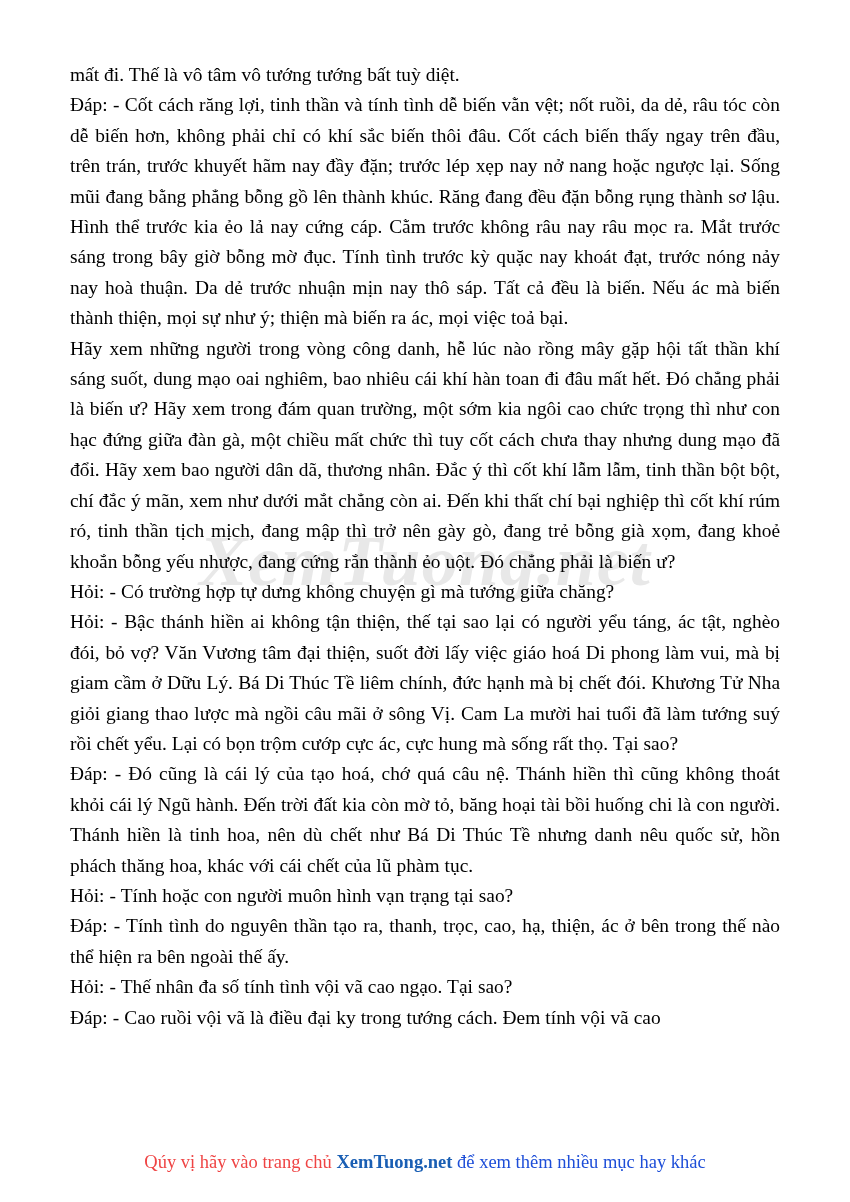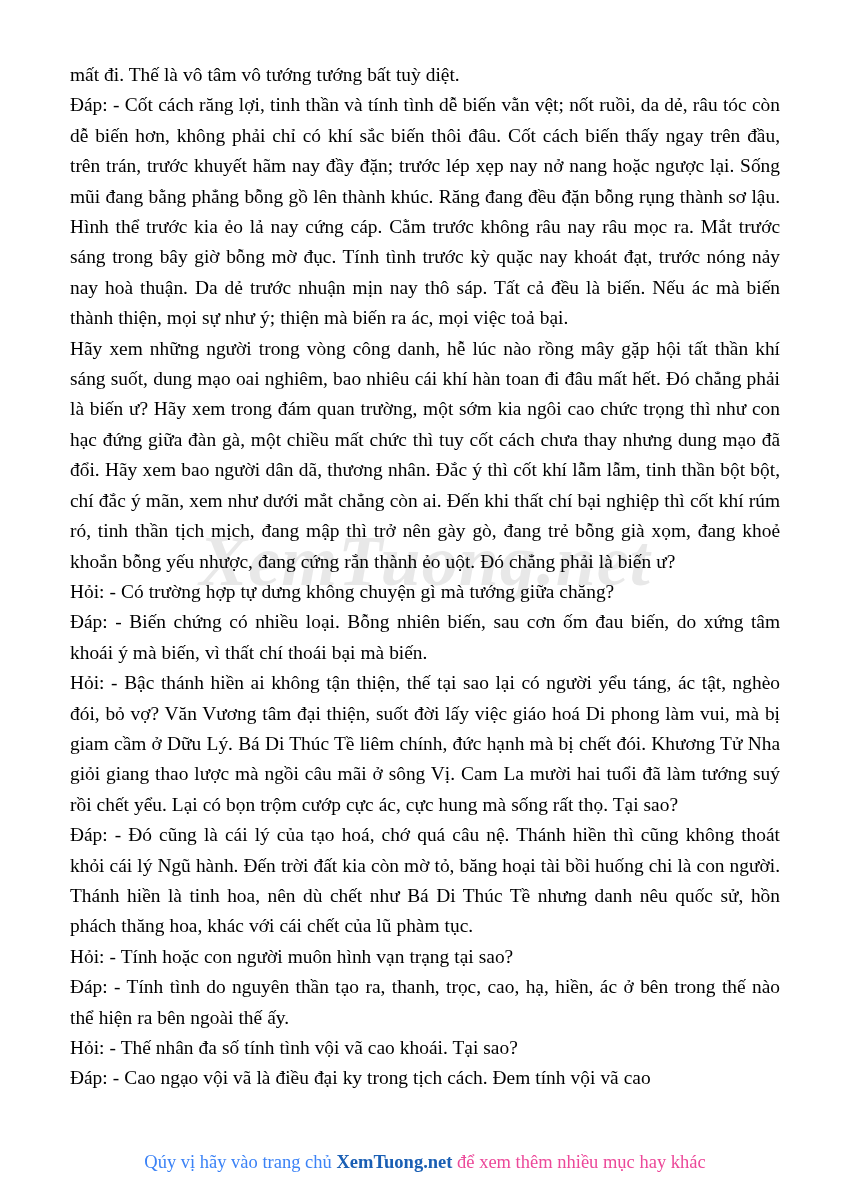--- a/index.html
+++ b/index.html
@@ -56,43 +56,42 @@
   }
   .footer {
     position: absolute;
     left: 0;
     top: 1152px;
     width: 850px;
     text-align: center;
     font-size: 18.5px;
     font-family: "Liberation Serif", serif;
   }
-  .footer .f-pre { color: #3b82f6; }
+  .footer .f-pre { color: #ef4444; }
   .footer .f-site { color: #1a5fb4; font-weight: bold; }
-  .footer .f-post { color: #ec4899; }
+  .footer .f-post { color: #1d4ed8; }
   .footer .f-pre, .footer .f-post { font-weight: normal; }
 </style>
 </head>
 <body>
 
 <div class="page">
 
   <div class="watermark">XemTuong.net</div>
 
   <div class="content">
     <p>mất đi. Thế là vô tâm vô tướng tướng bất tuỳ diệt.</p>
     <p>Đáp: - Cốt cách răng lợi, tinh thần và tính tình dễ biến vằn vệt; nốt ruồi, da dẻ, râu tóc còn dễ biến hơn, không phải chỉ có khí sắc biến thôi đâu. Cốt cách biến thấy ngay trên đầu, trên trán, trước khuyết hãm nay đầy đặn; trước lép xẹp nay nở nang hoặc ngược lại. Sống mũi đang bằng phẳng bỗng gồ lên thành khúc. Răng đang đều đặn bỗng rụng thành sơ lậu. Hình thể trước kia ẻo lả nay cứng cáp. Cằm trước không râu nay râu mọc ra. Mắt trước sáng trong bây giờ bỗng mờ đục. Tính tình trước kỳ quặc nay khoát đạt, trước nóng nảy nay hoà thuận. Da dẻ trước nhuận mịn nay thô sáp. Tất cả đều là biến. Nếu ác mà biến thành thiện, mọi sự như ý; thiện mà biến ra ác, mọi việc toả bại.</p>
     <p>Hãy xem những người trong vòng công danh, hễ lúc nào rồng mây gặp hội tất thần khí sáng suốt, dung mạo oai nghiêm, bao nhiêu cái khí hàn toan đi đâu mất hết. Đó chẳng phải là biến ư? Hãy xem trong đám quan trường, một sớm kia ngôi cao chức trọng thì như con hạc đứng giữa đàn gà, một chiều mất chức thì tuy cốt cách chưa thay nhưng dung mạo đã đổi. Hãy xem bao người dân dã, thương nhân. Đắc ý thì cốt khí lẫm lẫm, tinh thần bột bột, chí đắc ý mãn, xem như dưới mắt chẳng còn ai. Đến khi thất chí bại nghiệp thì cốt khí rúm ró, tinh thần tịch mịch, đang mập thì trở nên gày gò, đang trẻ bỗng già xọm, đang khoẻ khoắn bỗng yếu nhược, đang cứng rắn thành ẻo uột. Đó chẳng phải là biến ư?</p>
     <p>Hỏi: - Có trường hợp tự dưng không chuyện gì mà tướng giữa chăng?</p>
-    <p>Đáp: - Biến chứng có nhiều loại. Bỗng nhiên biến, sau cơn ốm đau biến, do xứng tâm khoái ý mà biến, vì thất chí thoái bại mà biến.</p>
     <p>Hỏi: - Bậc thánh hiền ai không tận thiện, thế tại sao lại có người yểu táng, ác tật, nghèo đói, bỏ vợ? Văn Vương tâm đại thiện, suốt đời lấy việc giáo hoá Di phong làm vui, mà bị giam cầm ở Dữu Lý. Bá Di Thúc Tề liêm chính, đức hạnh mà bị chết đói. Khương Tử Nha giỏi giang thao lược mà ngồi câu mãi ở sông Vị. Cam La mười hai tuổi đã làm tướng suý rồi chết yểu. Lại có bọn trộm cướp cực ác, cực hung mà sống rất thọ. Tại sao?</p>
     <p>Đáp: - Đó cũng là cái lý của tạo hoá, chớ quá câu nệ. Thánh hiền thì cũng không thoát khỏi cái lý Ngũ hành. Đến trời đất kia còn mờ tỏ, băng hoại tài bồi huống chi là con người. Thánh hiền là tinh hoa, nên dù chết như Bá Di Thúc Tề nhưng danh nêu quốc sử, hồn phách thăng hoa, khác với cái chết của lũ phàm tục.</p>
     <p>Hỏi: - Tính hoặc con người muôn hình vạn trạng tại sao?</p>
-    <p>Đáp: - Tính tình do nguyên thần tạo ra, thanh, trọc, cao, hạ, hiền, ác ở bên trong thế nào thể hiện ra bên ngoài thế ấy.</p>
-    <p>Hỏi: - Thế nhân đa số tính tình vội vã cao khoái. Tại sao?</p>
-    <p>Đáp: - Cao ngạo vội vã là điều đại ky trong tịch cách. Đem tính vội vã cao</p>
+    <p>Đáp: - Tính tình do nguyên thần tạo ra, thanh, trọc, cao, hạ, thiện, ác ở bên trong thế nào thể hiện ra bên ngoài thế ấy.</p>
+    <p>Hỏi: - Thế nhân đa số tính tình vội vã cao ngạo. Tại sao?</p>
+    <p>Đáp: - Cao ruồi vội vã là điều đại ky trong tướng cách. Đem tính vội vã cao</p>
   </div>
 
   <div class="footer">
     <span class="f-pre">Qúy vị hãy vào trang chủ </span><span class="f-site">XemTuong.net</span><span class="f-post"> để xem thêm nhiều mục hay khác</span>
   </div>
 
 </div>
 
 </body></html>

